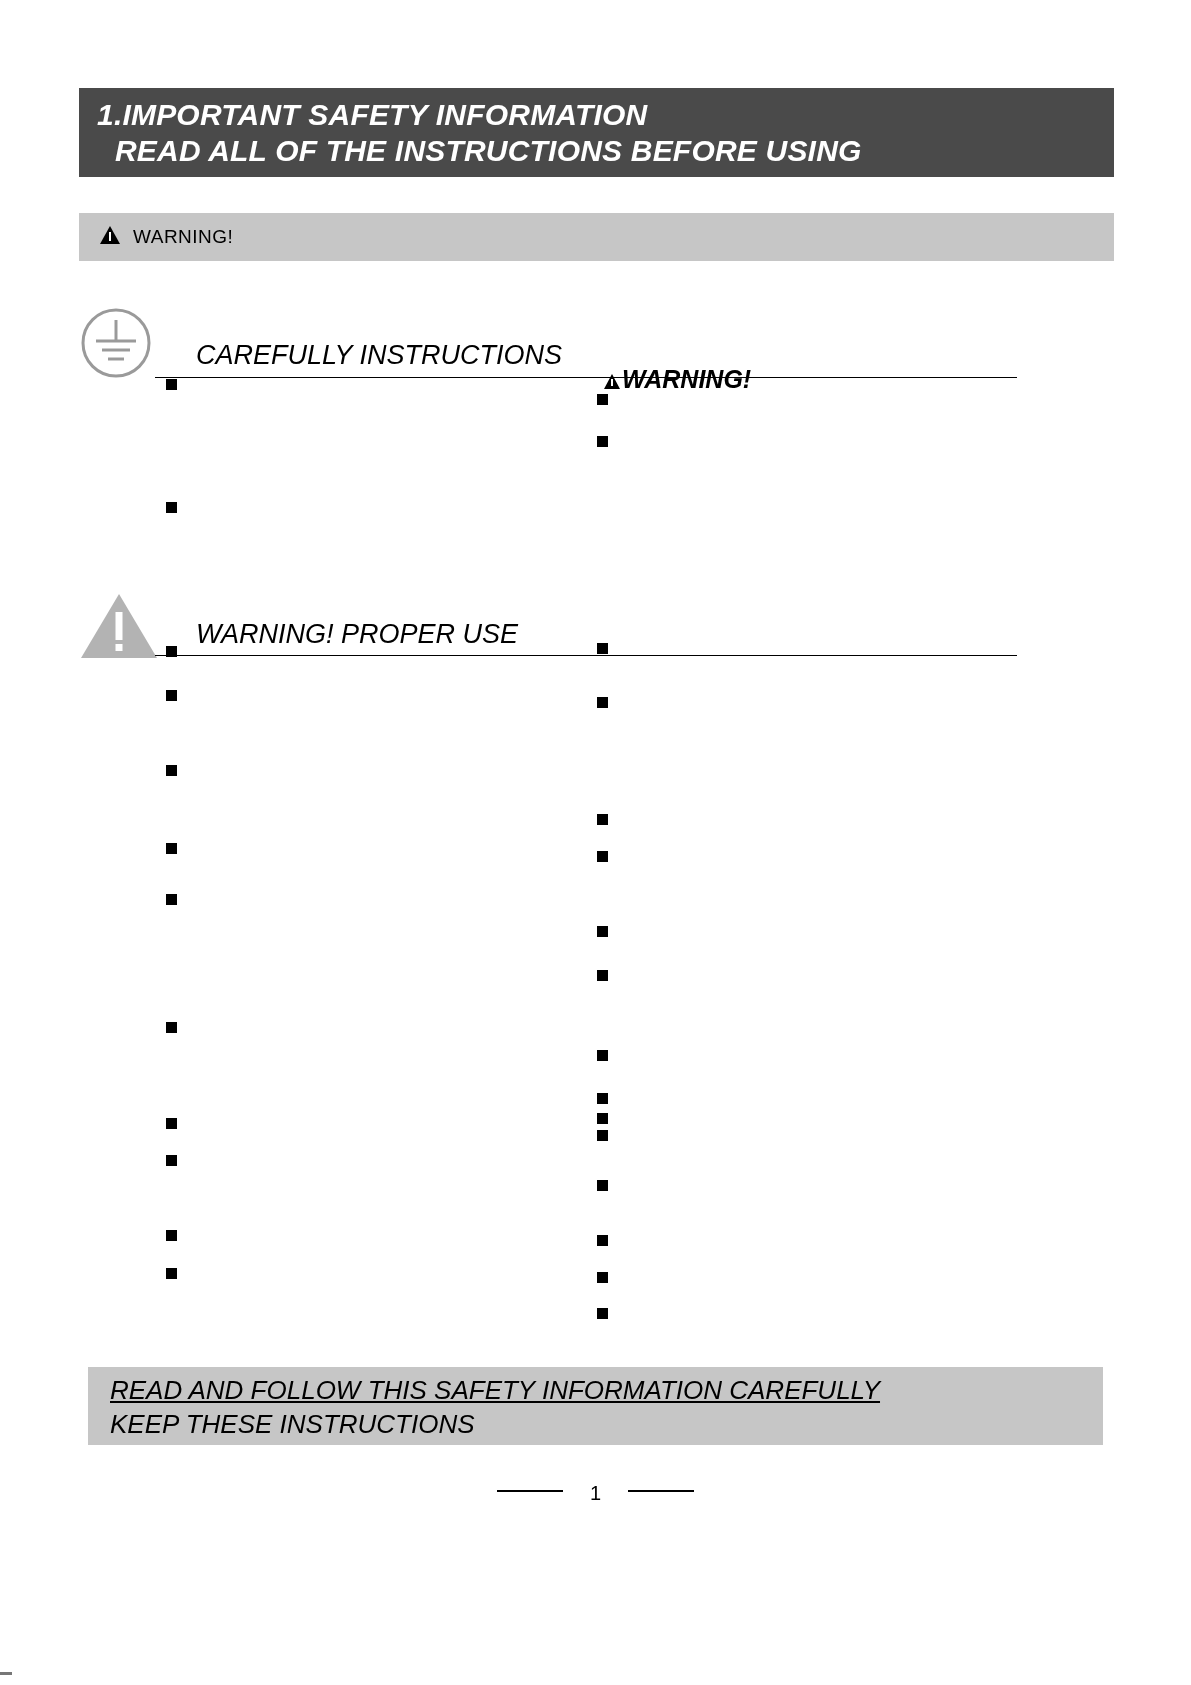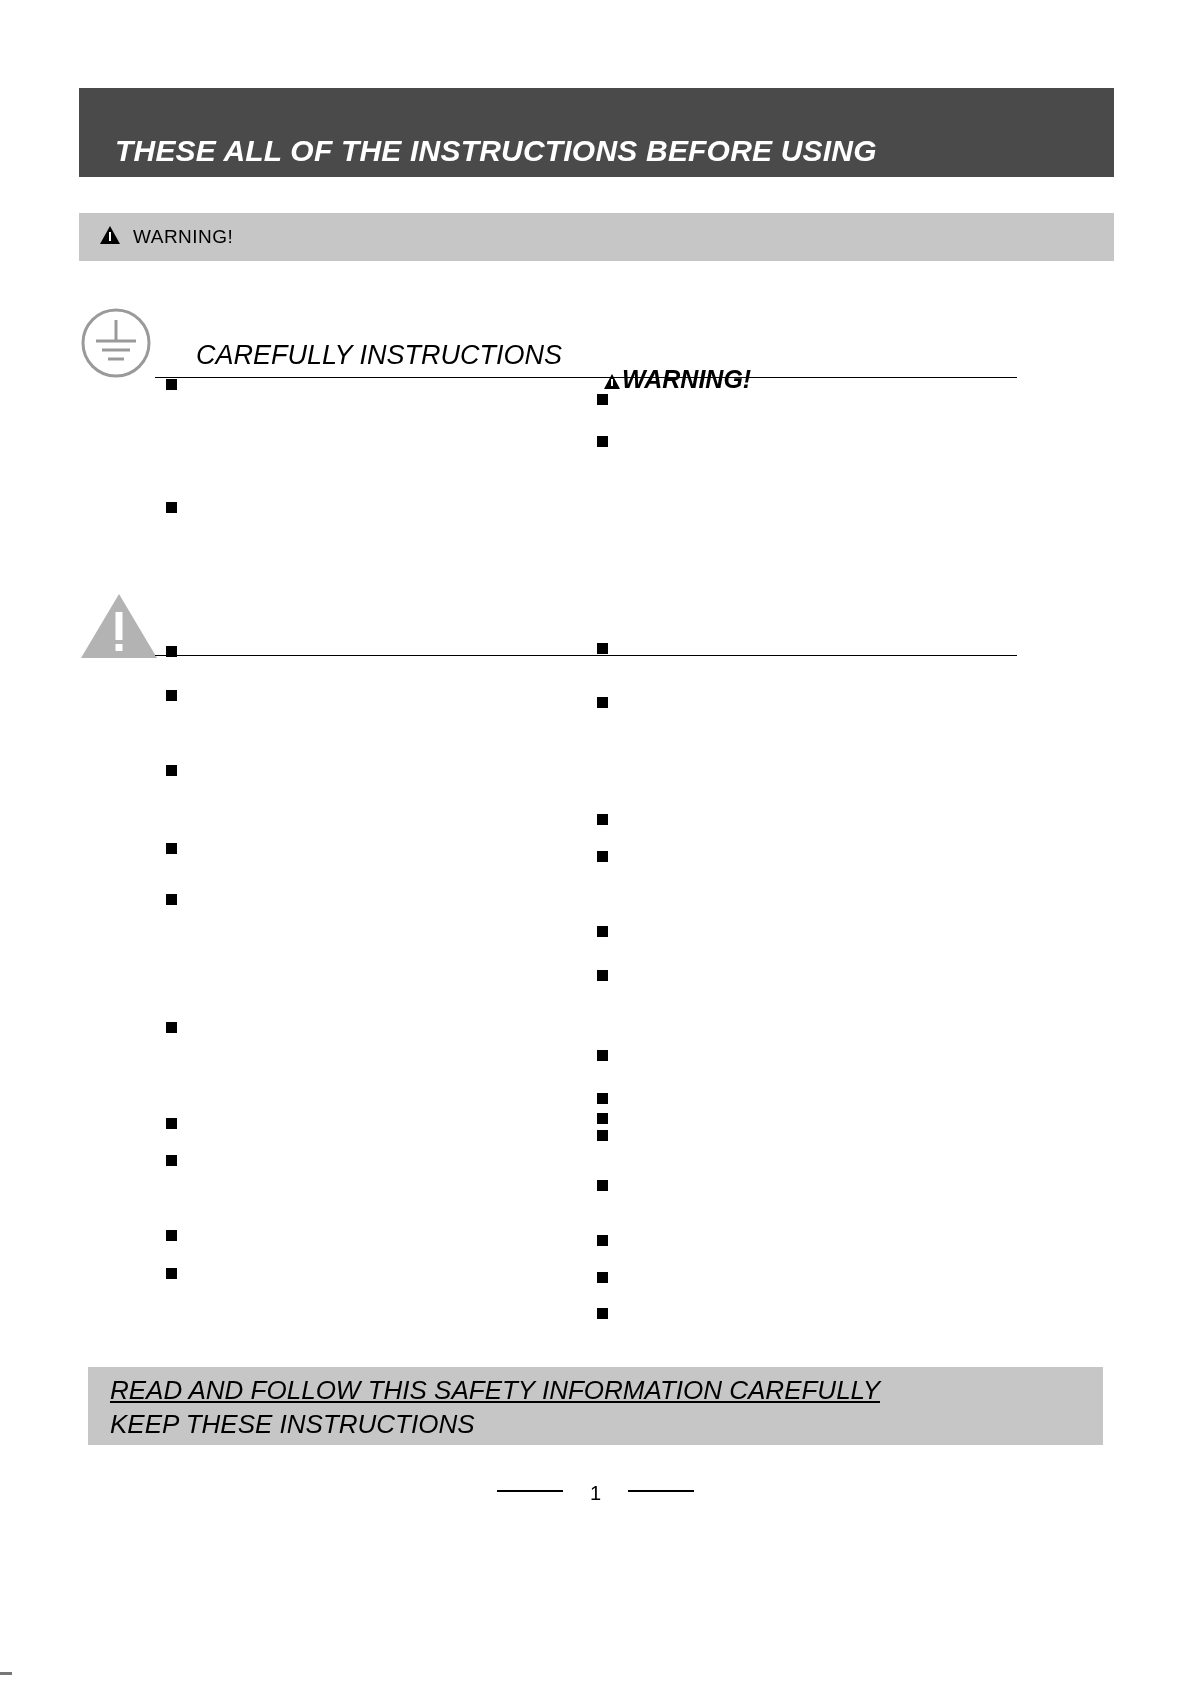--- a/index.html
+++ b/index.html
@@ -223,21 +223,22 @@
     height: 3px;
     background: #777777;
   }
 </style>
 </head>
 <body>
 
 <div class="page">
 
   <div class="title-bar">
-    <div class="title-line title-line2">THESE ALL OF THE INSTRUCTIONS BEFORE USING</div>
+    <div class="title-line title-line1">1.IMPORTANT SAFETY INFORMATION</div>
+    <div class="title-line title-line2">READ ALL OF THE INSTRUCTIONS BEFORE USING</div>
   </div>
 
   <div class="warning-strip">
     <span class="tri"><span class="tri-small"></span></span>
     <span class="wtext">WARNING!</span>
   </div>
 
   <div class="ground-icon">
     <svg width="72" height="72" viewBox="0 0 72 72">
       <circle cx="36" cy="36" r="33" fill="none" stroke="#9a9a9a" stroke-width="3"></circle>
@@ -260,20 +261,21 @@
   <div class="bullet" style="left:597px; top:394px;"></div>
   <div class="bullet" style="left:597px; top:436px;"></div>
 
   <div class="tri-big">
     <svg width="80" height="68" viewBox="0 0 80 68">
       <polygon points="40,2 78,66 2,66" fill="#b3b3b3"></polygon>
       <rect x="36.5" y="20" width="7" height="28" fill="#ffffff"></rect>
       <rect x="36.5" y="52" width="7" height="7" fill="#ffffff"></rect>
     </svg>
   </div>
+  <div class="sect-head proper-head">WARNING! PROPER USE</div>
   <div class="sect-rule proper-rule"></div>
 
   <div class="bullet" style="left:166px; top:646px;"></div>
   <div class="bullet" style="left:166px; top:690px;"></div>
   <div class="bullet" style="left:166px; top:765px;"></div>
   <div class="bullet" style="left:166px; top:843px;"></div>
   <div class="bullet" style="left:166px; top:894px;"></div>
   <div class="bullet" style="left:166px; top:1022px;"></div>
   <div class="bullet" style="left:166px; top:1118px;"></div>
   <div class="bullet" style="left:166px; top:1155px;"></div>

